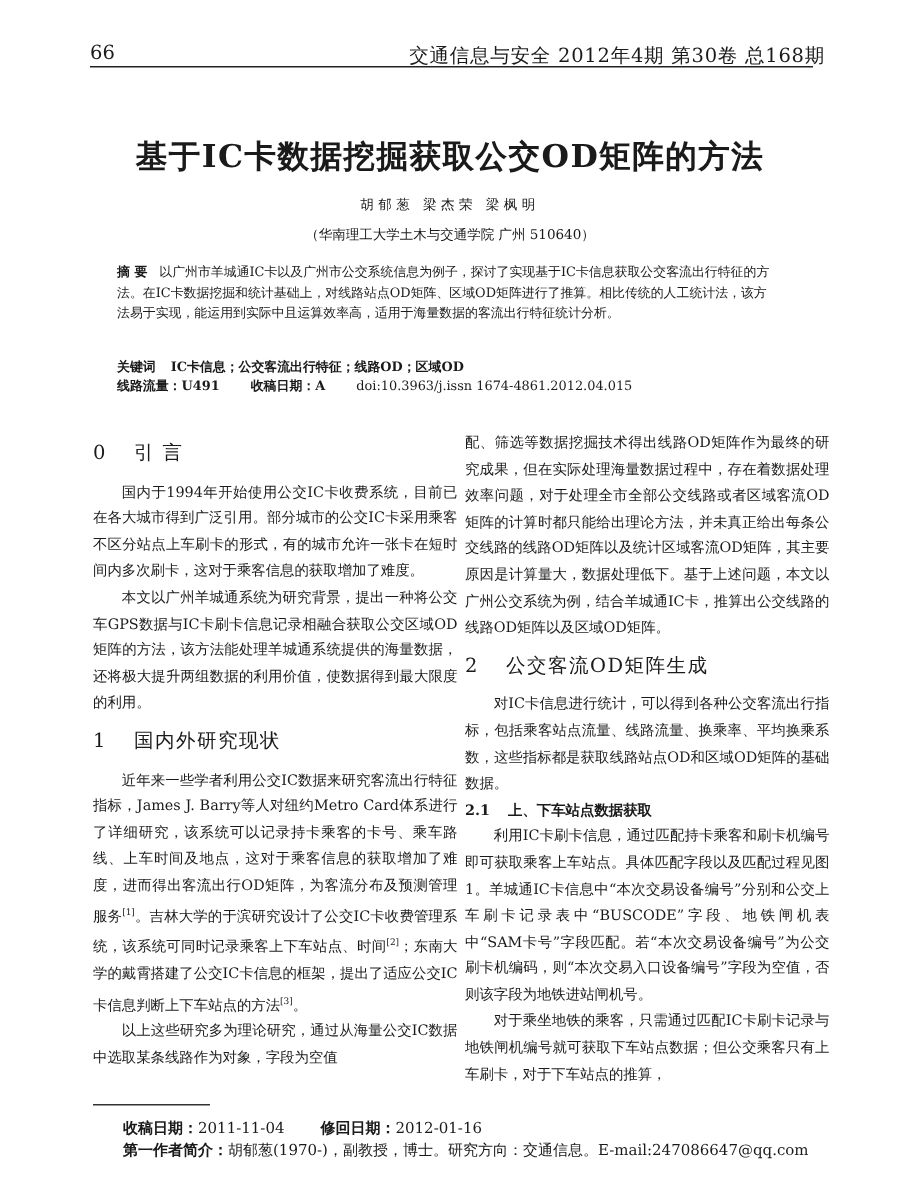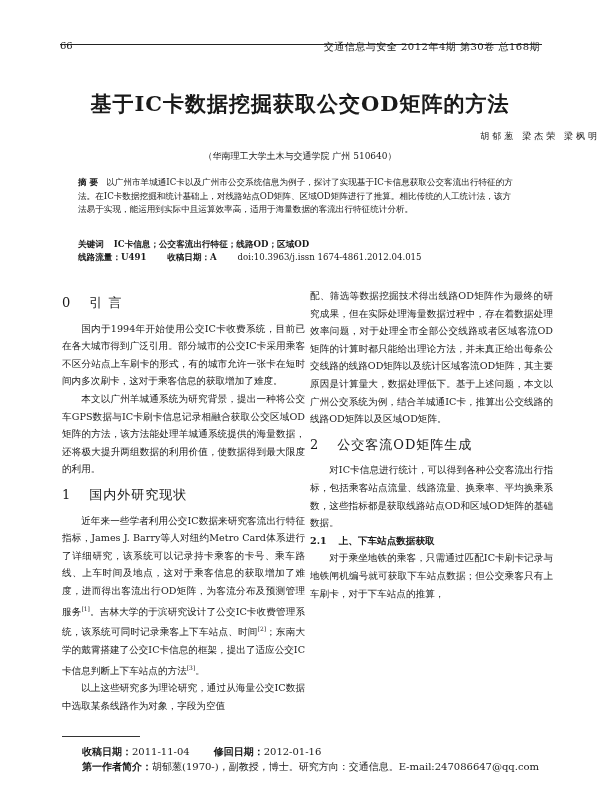--- a/index.html
+++ b/index.html
@@ -1,24 +1,24 @@
 <!DOCTYPE html>
 <html><head>
 <meta charset="utf-8">
 <style>
   html, body { margin:0; padding:0; background:#fff; }
   body { width:600px; height:793px; position:relative; overflow:hidden;
          font-family:"DejaVu Serif", serif; color:#1a1a1a; }
-  .hdr { position:absolute; left:60px; right:60px; top:28px; height:14px; font-size:10px;margin-top:12px; }
+  .hdr { position:absolute; left:60px; right:50px; top:28px; height:14px; font-size:13px; }
   .hdr .pg { position:absolute; left:0; top:0; }
   .hdr .jr { position:absolute; right:0; top:0; letter-spacing:0.5px; }
   .hdr-line { position:absolute; left:60px; right:58px; top:44px; border-top:1px solid #222; }
   .title { position:absolute; left:0; right:0; top:90px; text-align:center;
            font-size:21px; font-weight:bold; letter-spacing:1px; }
-  .authors { position:absolute; left:0; right:0; top:130px; text-align:right; font-size:9px; letter-spacing:3px; }
+  .authors { position:absolute; left:0; right:0; top:130px; text-align:center; font-size:9px; letter-spacing:3px; }
   .affil { position:absolute; left:0; right:0; top:150px; text-align:center; font-size:9px; }
   .abs { position:absolute; left:78px; width:438px; top:176px; font-size:8.6px; line-height:13.6px; }
   .abs b { font-weight:bold; margin-right:8px; }
   .kw { position:absolute; left:78px; top:239px; font-size:8.6px;font-weight:bold; }
   .cls { position:absolute; left:78px; top:252px; font-size:8.6px; white-space:nowrap; }
   .cls span { margin-right:18px; }
   .col { position:absolute; width:243px; font-size:9.6px; line-height:17.6px; text-align:justify; }
   .colL { left:62px; top:290px; }
   .colR { left:310px; top:287px; }
   .h1 { font-size:13px; margin:4px 0 8px 0; letter-spacing:1px; }
@@ -64,20 +64,21 @@
   <div class="h1" style="margin-top:8px"><span class="n">1</span><span>国内外研究现状</span></div>
   <p><span>近年来一些学者利用公交IC数据来研究客流出行特征指标，James J. Barry等人对纽约Metro Card体系进行了详细研究，该系统可以记录持卡乘客的卡号、乘车路线、上车时间及地点，这对于乘客信息的获取增加了难度，进而得出客流出行OD矩阵，为客流分布及预测管理服务</span><sup>[1]</sup><span>。吉林大学的于滨研究设计了公交IC卡收费管理系统，该系统可同时记录乘客上下车站点、时间</span><sup>[2]</sup><span>；东南大学的戴霄搭建了公交IC卡信息的框架，提出了适应公交IC卡信息判断上下车站点的方法</span><sup>[3]</sup><span>。</span></p>
   <p>以上这些研究多为理论研究，通过从海量公交IC数据中选取某条线路作为对象，字段为空值</p>
 </div>
 
 <div class="col colR">
   <p style="text-indent:0">配、筛选等数据挖掘技术得出线路OD矩阵作为最终的研究成果，但在实际处理海量数据过程中，存在着数据处理效率问题，对于处理全市全部公交线路或者区域客流OD矩阵的计算时都只能给出理论方法，并未真正给出每条公交线路的线路OD矩阵以及统计区域客流OD矩阵，其主要原因是计算量大，数据处理低下。基于上述问题，本文以广州公交系统为例，结合羊城通IC卡，推算出公交线路的线路OD矩阵以及区域OD矩阵。</p>
   <div class="h1" style="margin-top:8px"><span class="n">2</span><span>公交客流OD矩阵生成</span></div>
   <p>对IC卡信息进行统计，可以得到各种公交客流出行指标，包括乘客站点流量、线路流量、换乘率、平均换乘系数，这些指标都是获取线路站点OD和区域OD矩阵的基础数据。</p>
   <div class="h2"><span class="n">2.1</span><span>上、下车站点数据获取</span></div>
+  <p>利用IC卡刷卡信息，通过匹配持卡乘客和刷卡机编号即可获取乘客上车站点。具体匹配字段以及匹配过程见图1。羊城通IC卡信息中“本次交易设备编号”分别和公交上车刷卡记录表中“BUSCODE”字段、地铁闸机表中“SAM卡号”字段匹配。若“本次交易设备编号”为公交刷卡机编码，则“本次交易入口设备编号”字段为空值，否则该字段为地铁进站闸机号。</p>
   <p>对于乘坐地铁的乘客，只需通过匹配IC卡刷卡记录与地铁闸机编号就可获取下车站点数据；但公交乘客只有上车刷卡，对于下车站点的推算，</p>
 </div>
 
 <div class="fn-line"></div>
 <div class="fn fn1">
   <b>收稿日期：</b><span style="margin-right:24px">2011-11-04</span><b>修回日期：</b><span>2012-01-16</span>
 </div>
 <div class="fn fn2">
   <b>第一作者简介：</b><span>胡郁葱(1970-)，副教授，博士。研究方向：交通信息。E-mail:247086647@qq.com</span>
 </div>

